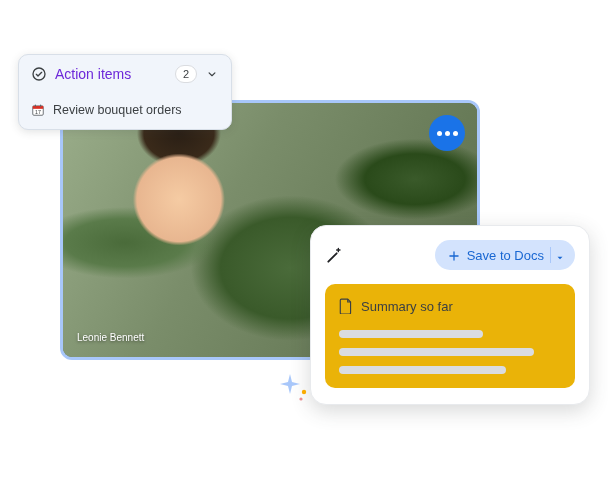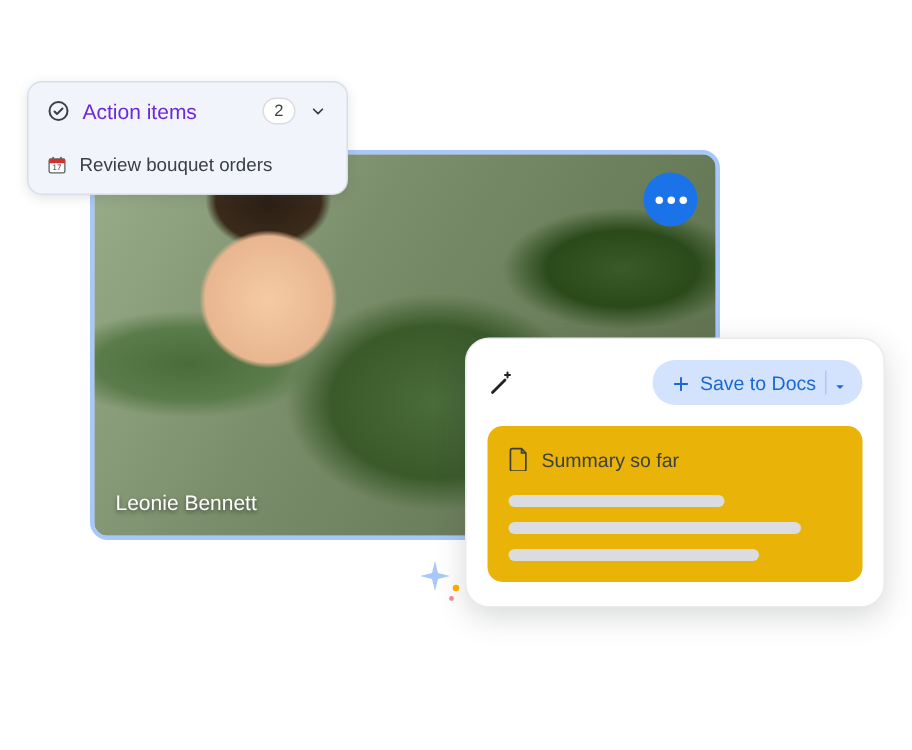--- a/index.html
+++ b/index.html
@@ -31,21 +31,21 @@
         radial-gradient(ellipse at 15% 55%, #4a6b3a 0, #5a7b4a 60px, transparent 90px),
         radial-gradient(ellipse at 55% 65%, #4a6b3a 0, #3a5a2a 70px, transparent 100px),
         radial-gradient(ellipse at 85% 30%, #3a5a2a 0, #2a4a1a 50px, transparent 80px),
         linear-gradient(120deg, #9aad8a 0%, #7a8d6a 40%, #5a6d4a 100%);
     }
     .participant-name {
       position: absolute;
       left: 14px;
       bottom: 14px;
       color: #fff;
-      font-size: 14px;
+      font-size: 10px;
       font-weight: 400;
       text-shadow: 0 1px 3px rgba(0,0,0,0.5);
     }
     .more-button {
       position: absolute;
       right: 12px;
       top: 12px;
       width: 36px;
       height: 36px;
       border-radius: 50%;

